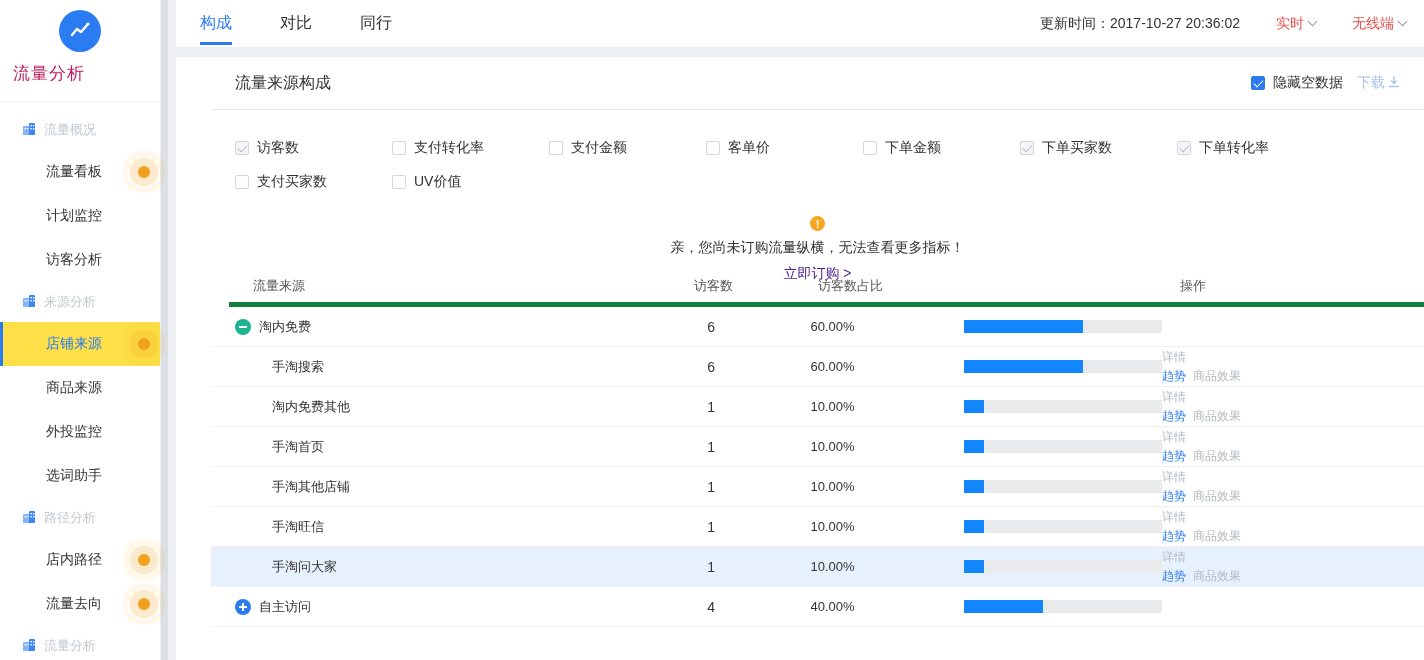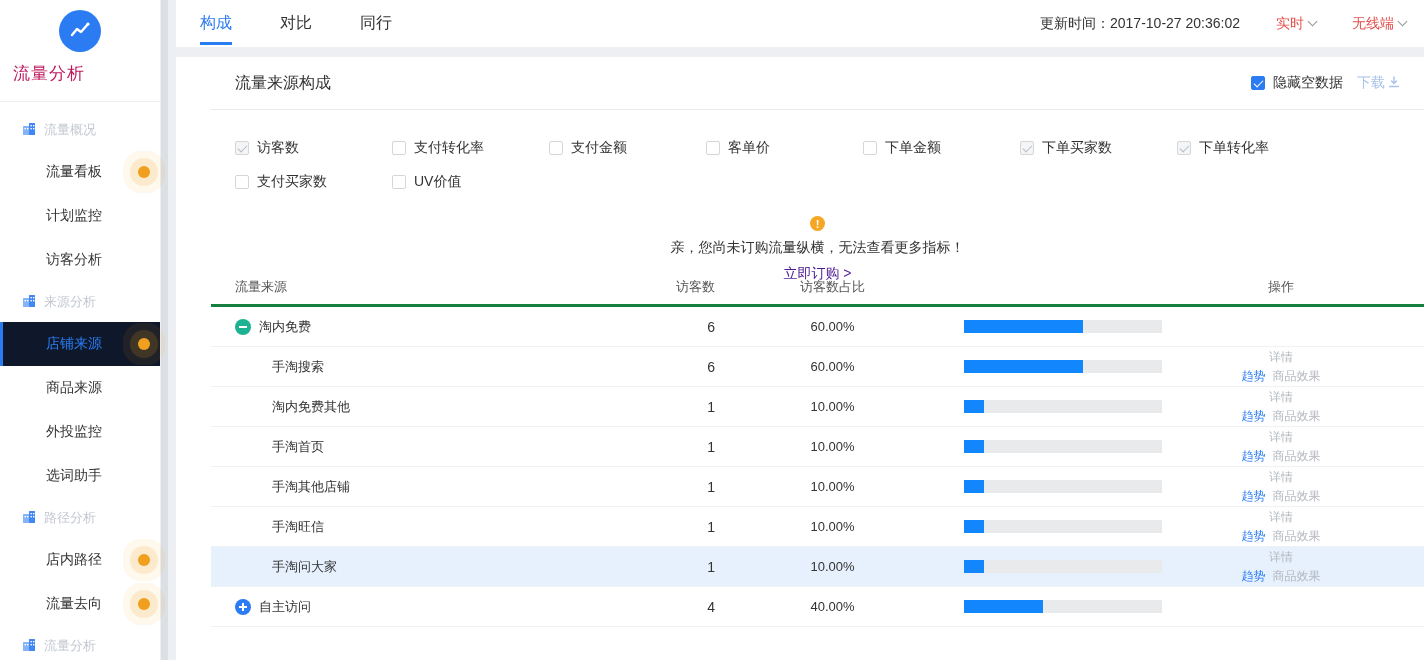--- a/index.html
+++ b/index.html
@@ -10,21 +10,21 @@
   }
   
   .sidebar { position:absolute; left:0; top:0; bottom:0; width:160px; background:#fff; z-index:3; }
   .logo-wrap { text-align:center; padding-top:10px; }
   .logo-circle { width:42px; height:42px; border-radius:50%; background:#2b7cf2; display:inline-flex; align-items:center; justify-content:center; }
   .app-title { color:#be185d; font-size:17px; text-align:left; padding:10px 13px 16px; letter-spacing:1px; }
   .side-divider { border-bottom:1px solid #eceef1; }
   .nav { padding-top:8px; }
   .nav-section { height:40px; display:flex; align-items:center; gap:8px; padding-left:22px; color:#c3c8d0; font-size:13px; }
   .nav-item { height:44px; display:flex; align-items:center; padding-left:46px; font-size:14px; color:#333; position:relative; cursor:pointer; }
-  .nav-item.active { background:#0f172a; color:#2b7cf2; border-left:3px solid #2b7cf2; padding-left:43px; }
+  .nav-item.active { background:#fde047; color:#2b7cf2; border-left:3px solid #2b7cf2; padding-left:43px; }
   .badge-dot { position:absolute; right:10px; top:50%; margin-top:-6px; width:12px; height:12px; border-radius:50%; background:#f0a01e;
     box-shadow:0 0 0 8px rgba(240,160,30,.16), 0 0 0 15px rgba(240,160,30,.08); }
   .gutter { position:absolute; left:160px; top:0; bottom:0; width:16px; background:#edeff2; z-index:2; }
   .scrollbar { position:absolute; left:1px; top:0; bottom:0; width:7px; background:#dcdfe4; }
   
   .main { position:absolute; left:176px; right:0; top:0; bottom:0; }
   .tabbar { background:#fff; height:47px; display:flex; align-items:center; padding:0 18px 0 24px; }
   .tab { font-size:16px; color:#333; margin-right:48px; height:42px; display:flex; align-items:center; position:relative; cursor:pointer; }
   .tab.active { color:#2b7cf2; }
   .tab.active::after { content:""; position:absolute; left:0; right:0; bottom:0; height:3px; background:#2b7cf2; }
@@ -49,27 +49,27 @@
   .metrics-grid { display:grid; grid-template-columns:repeat(7,157px); row-gap:14px; }
   .metric { display:flex; align-items:center; gap:8px; font-size:14px; color:#333; height:20px; }
   
   .notice { margin:24px 24px 0; display:flex; align-items:center; gap:8px; font-size:14px; color:#333; height:20px;flex-direction:column; }
   .warn-icon { width:15px; height:15px; border-radius:50%; background:#f5a623; color:#fff; font-size:11px; font-weight:bold;
     display:flex; align-items:center; justify-content:center; flex:none; }
   .warn-icon::before { content:"!"; }
   .notice-link { color:#4c1d95; cursor:pointer; }
   
   .table { margin-top:34px; }
-  .t-head { display:flex; align-items:center; height:37px; padding:0 24px; border-bottom:3px solid #15803d; color:#555; font-size:13px; }
+  .t-head { display:flex; align-items:center; height:37px; padding:0 24px; border-bottom:5px solid #15803d; color:#555; font-size:13px;margin-left:18px; }
   .c-name { width:420px; display:flex; align-items:center; gap:8px; }
   .c-name.child { padding-left:37px; }
   .c-vis { width:60px; text-align:right; }
   .c-ratio { width:447px; display:flex; align-items:center; }
   .c-ratio .pct { width:235px; text-align:center; }
-  .c-act { flex:1; text-align:center; }
+  .c-act { flex:1; text-align:left; }
   .t-row { display:flex; align-items:center; height:40px; padding:0 24px; border-bottom:1px solid #f0f1f3; font-size:13px; color:#333; }
   .t-row.highlight { background:#e6f1fd; }
   .t-row .c-vis { font-size:14px; }
   .bar { width:198px; height:13px; background:#e9eaec; margin-left:14px; overflow:hidden; }
   .bar-fill { height:100%; background:#1287fd; }
   .toggle { width:16px; height:16px; border-radius:50%; position:relative; flex:none; cursor:pointer; }
   .toggle::before { content:""; position:absolute; left:4px; top:7px; width:8px; height:2px; background:#fff; }
   .toggle.minus { background:#1db392; }
   .toggle.plus  { background:#2b7cf2; }
   .toggle.plus::after { content:""; position:absolute; left:7px; top:4px; width:2px; height:8px; background:#fff; }

